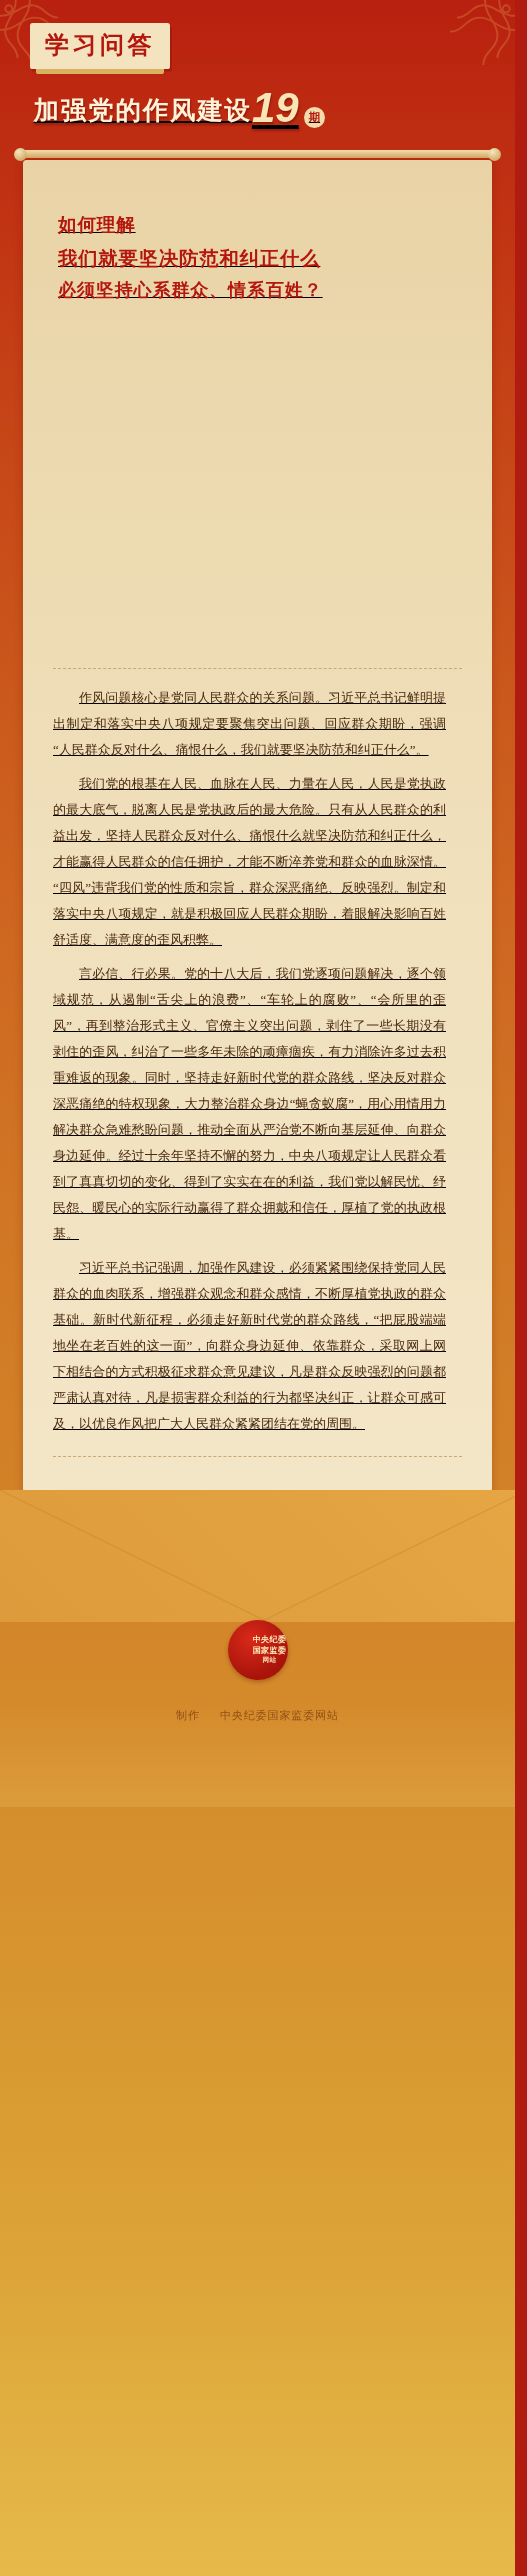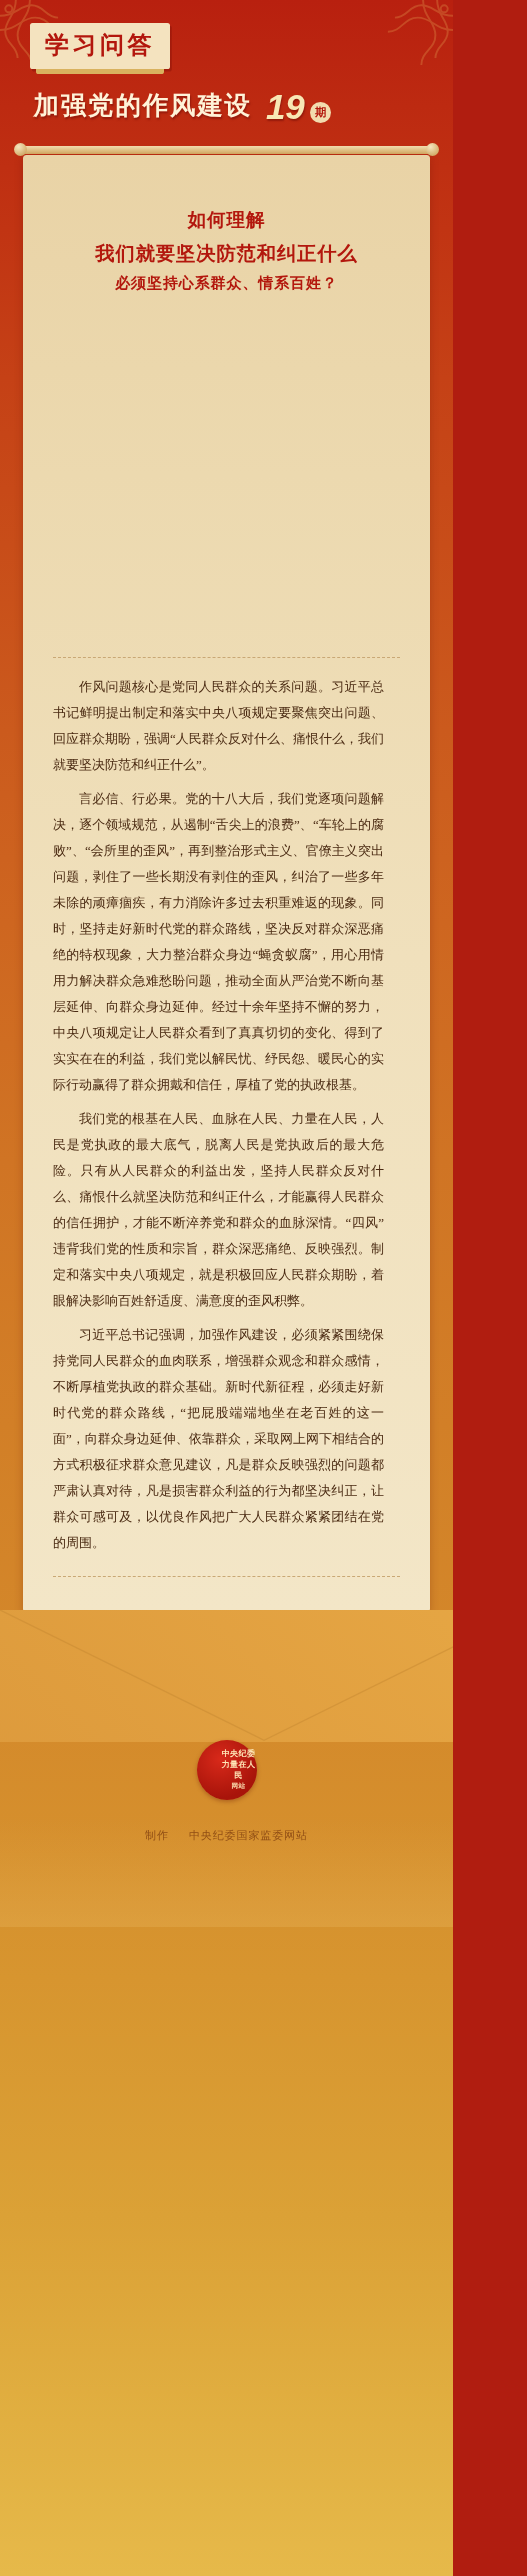--- a/index.html
+++ b/index.html
@@ -7,39 +7,40 @@
     padding: 0;
     background: #b01d10;
   }
   body {
     width: 528px;
     font-family: "Liberation Sans", "DejaVu Sans", sans-serif;
     -webkit-font-smoothing: antialiased;
   }
   .page {
     position: relative;
-    width: 453px;
+    width: 515px;
     height: 2576px;
     overflow: hidden;
     background:
       linear-gradient(180deg,
         #b8200f 0px,
         #bd2a11 106px,
         #c13413 229px,
         #c54116 378px,
         #c84d19 545px,
         #cb5a1d 730px,
         #ce6620 923px,
         #d07424 1161px,
         #d27f27 1424px,
         #d48a2b 1714px,
         #d7952f 1978px,
         #dba136 2216px,
         #e0ad3f 2391px,
         #e6b94a 2576px);
+    text-decoration: underline;
   }
 
   
   .corner-orn {
     position: absolute;
     width: 132px;
     height: 132px;
     opacity: .5;
   }
   .corner-orn.tl { top: 0; left: 0; }
@@ -79,24 +80,23 @@
   .subtitle {
     color: #fff3d8;
     font-size: 25.5px;
     font-weight: bold;
     letter-spacing: 1.8px;
     text-shadow: 0.9px 1.8px 1.8px rgba(110,10,5,.5);
     text-align: center;
   }
   .issue-num {
     color: #f8e7b5;
-    font-size: 35px;
+    font-size: 42px;
     font-weight: bold;
     font-style: italic;
-    margin-left: 14px;
     line-height: .95;
     text-shadow: 0.9px 1.8px 1.8px rgba(110,10,5,.5);
   }
   .issue-label {
     display: inline-block;
     margin-left: 5.3px;
     color: #b3170d;
     background: #f2dcae;
     font-size: 11.4px;
     font-weight: bold;
@@ -138,31 +138,31 @@
     width: 13px; height: 13px;
     border-radius: 50%;
     background: radial-gradient(circle at 35% 30%, #f6e6bf, #c79a4c);
   }
   .card-top-bar .knob.l { left: -1.8px; }
   .card-top-bar .knob.r { right: -1.8px; }
 
   
   .question {
     padding: 49px 35px 8.8px 35px;
-    text-align: center;
+    text-align: left;
   }
   .question .q-line {
     color: #b3170d;
     font-weight: bold;
     letter-spacing: 0.9px;
     line-height: 1.75;
   }
   .question .q1 { font-size: 18.5px; }
   .question .q2 { font-size: 19.3px; }
-  .question .q3 { font-size: 15px; }
+  .question .q3 { font-size: 18px; }
 
   .q-spacer { height: 352px; }
 
   
   .dashed {
     margin: 0 30px;
     border-top: 0.9px dashed #c9a875;
     height: 0;
   }
 
@@ -308,41 +308,41 @@
         <div class="q-line q2">我们就要坚决防范和纠正什么</div>
         <div class="q-line q3">必须坚持心系群众、情系百姓？</div>
       </div>
 
       <div class="q-spacer"></div>
 
       <div class="dashed"></div>
 
       <div class="body-text">
         <p>作风问题核心是党同人民群众的关系问题。习近平总书记鲜明提出制定和落实中央八项规定要聚焦突出问题、回应群众期盼，强调“人民群众反对什么、痛恨什么，我们就要坚决防范和纠正什么”。</p>
+        <p>我们党的根基在人民、血脉在人民、力量在人民，人民是党执政的最大底气，脱离人民是党执政后的最大危险。只有从人民群众的利益出发，坚持人民群众反对什么、痛恨什么就坚决防范和纠正什么，才能赢得人民群众的信任拥护，才能不断淬养党和群众的血脉深情。“四风”违背我们党的性质和宗旨，群众深恶痛绝、反映强烈。制定和落实中央八项规定，就是积极回应人民群众期盼，着眼解决影响百姓舒适度、满意度的歪风积弊。</p>
         <p>言必信、行必果。党的十八大后，我们党逐项问题解决，逐个领域规范，从遏制“舌尖上的浪费”、“车轮上的腐败”、“会所里的歪风”，再到整治形式主义、官僚主义突出问题，剥住了一些长期没有剥住的歪风，纠治了一些多年未除的顽瘴痼疾，有力消除许多过去积重难返的现象。同时，坚持走好新时代党的群众路线，坚决反对群众深恶痛绝的特权现象，大力整治群众身边“蝇贪蚁腐”，用心用情用力解决群众急难愁盼问题，推动全面从严治党不断向基层延伸、向群众身边延伸。经过十余年坚持不懈的努力，中央八项规定让人民群众看到了真真切切的变化、得到了实实在在的利益，我们党以解民忧、纾民怨、暖民心的实际行动赢得了群众拥戴和信任，厚植了党的执政根基。</p>
-        <p>我们党的根基在人民、血脉在人民、力量在人民，人民是党执政的最大底气，脱离人民是党执政后的最大危险。只有从人民群众的利益出发，坚持人民群众反对什么、痛恨什么就坚决防范和纠正什么，才能赢得人民群众的信任拥护，才能不断淬养党和群众的血脉深情。“四风”违背我们党的性质和宗旨，群众深恶痛绝、反映强烈。制定和落实中央八项规定，就是积极回应人民群众期盼，着眼解决影响百姓舒适度、满意度的歪风积弊。</p>
         <p>习近平总书记强调，加强作风建设，必须紧紧围绕保持党同人民群众的血肉联系，增强群众观念和群众感情，不断厚植党执政的群众基础。新时代新征程，必须走好新时代党的群众路线，“把屁股端端地坐在老百姓的这一面”，向群众身边延伸、依靠群众，采取网上网下相结合的方式积极征求群众意见建议，凡是群众反映强烈的问题都严肃认真对待，凡是损害群众利益的行为都坚决纠正，让群众可感可及，以优良作风把广大人民群众紧紧团结在党的周围。</p>
       </div>
 
       <div class="body-bottom-dashed"></div>
     </div>
   </div>
 
   <div class="envelope">
     <div class="env-flap"></div>
     <div class="env-line">
       <svg width="528" height="132" viewBox="0 0 600 150" aria-hidden="true">
         <path d="M0 0 L300 148 L600 0" fill="none" stroke="#c98a33" stroke-width="1.5" opacity=".55"></path>
       </svg>
     </div>
 
     <div class="seal">
       <div class="seal-inner">
         <div>中央纪委</div>
-        <div>力量在人民</div>
+        <div>国家监委</div>
         <div class="s3">网站</div>
       </div>
     </div>
 
     <div class="credit">
       <span class="label">制作</span>
       <span>中央纪委国家监委网站</span>
     </div>
 
     <div class="env-bottom-shade"></div>

